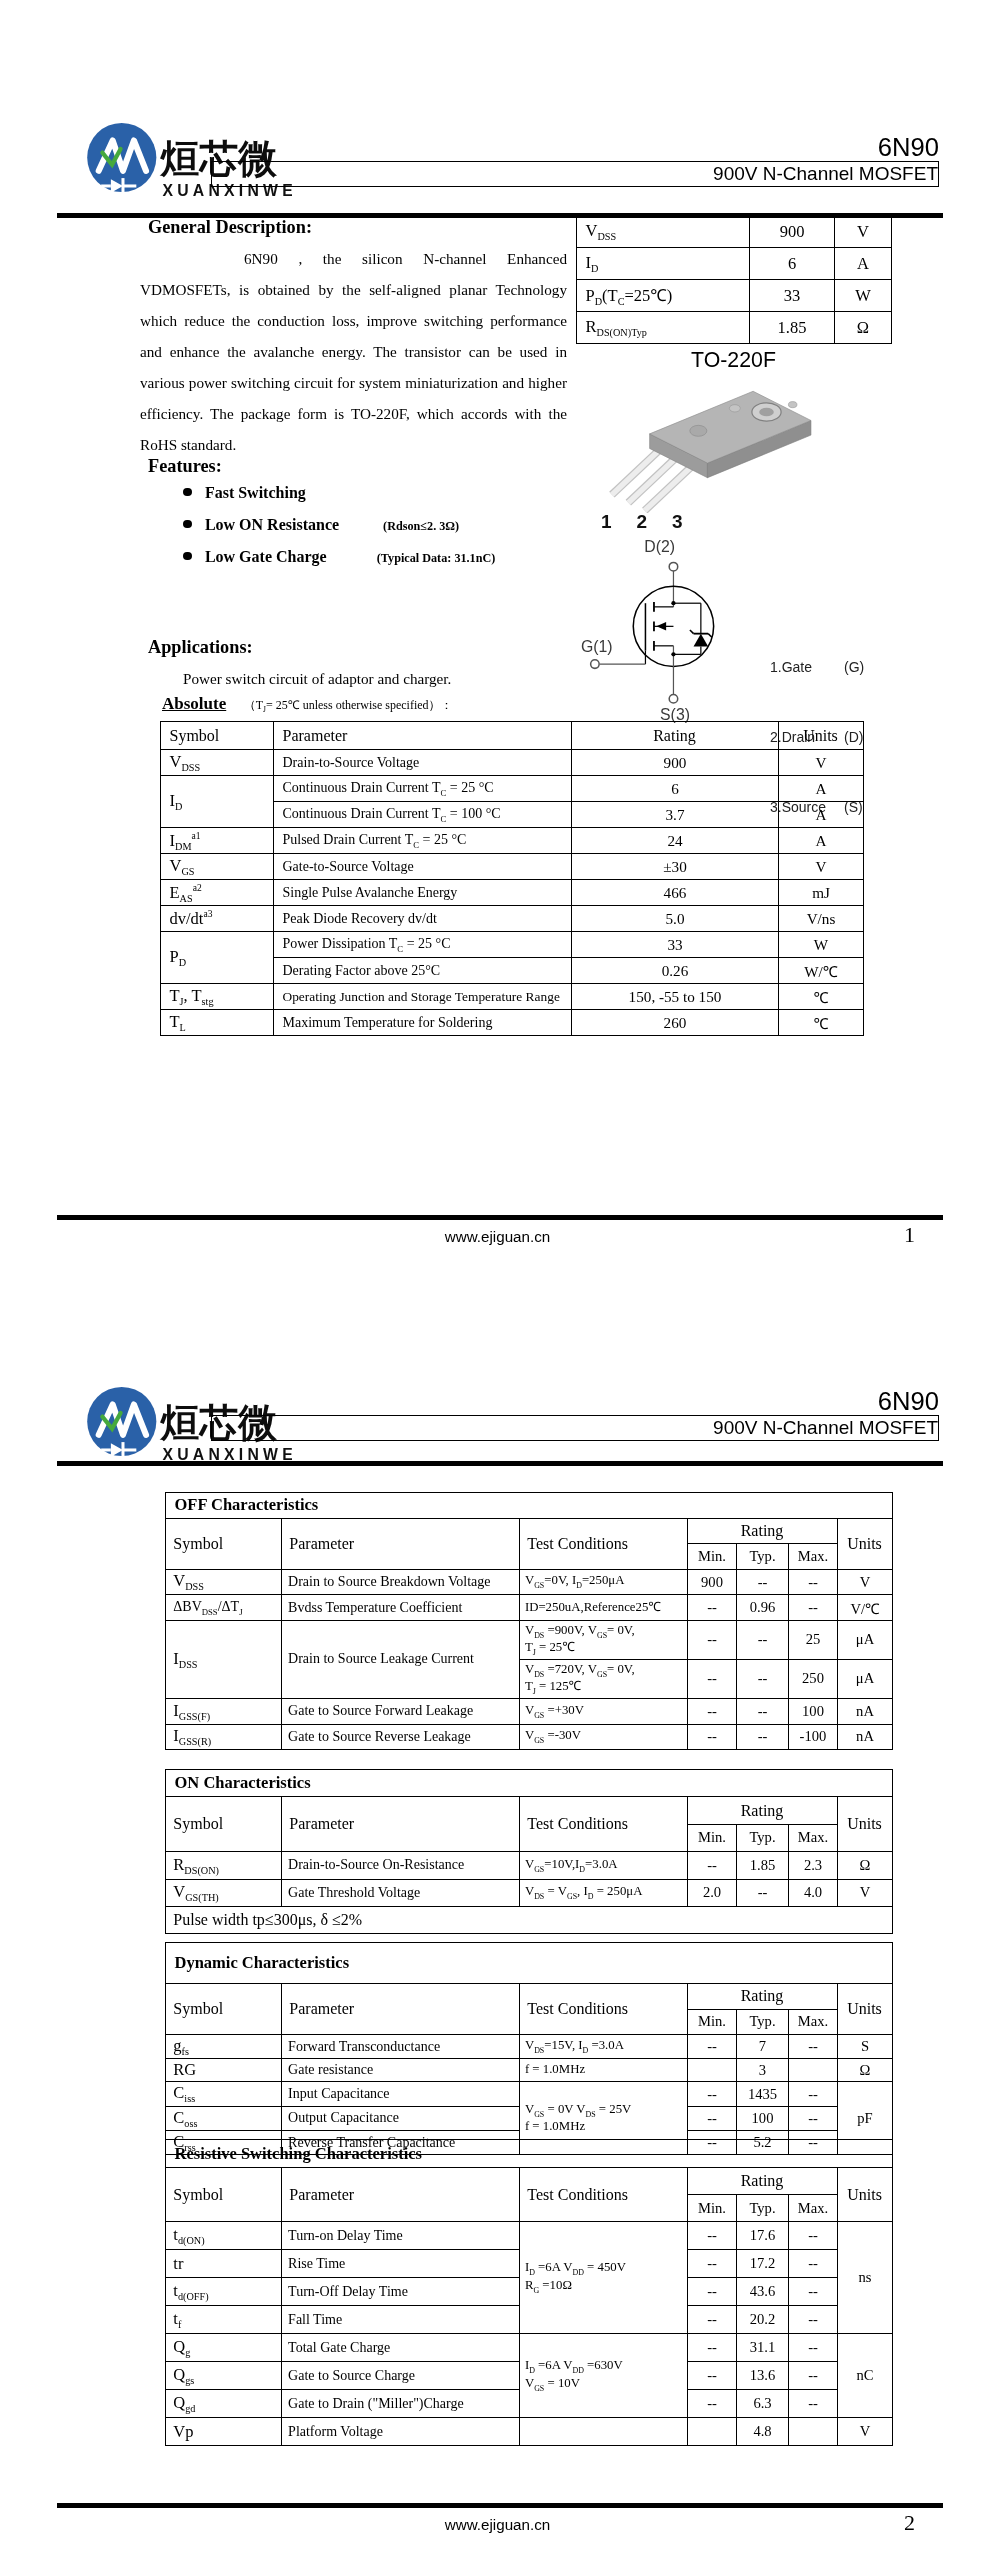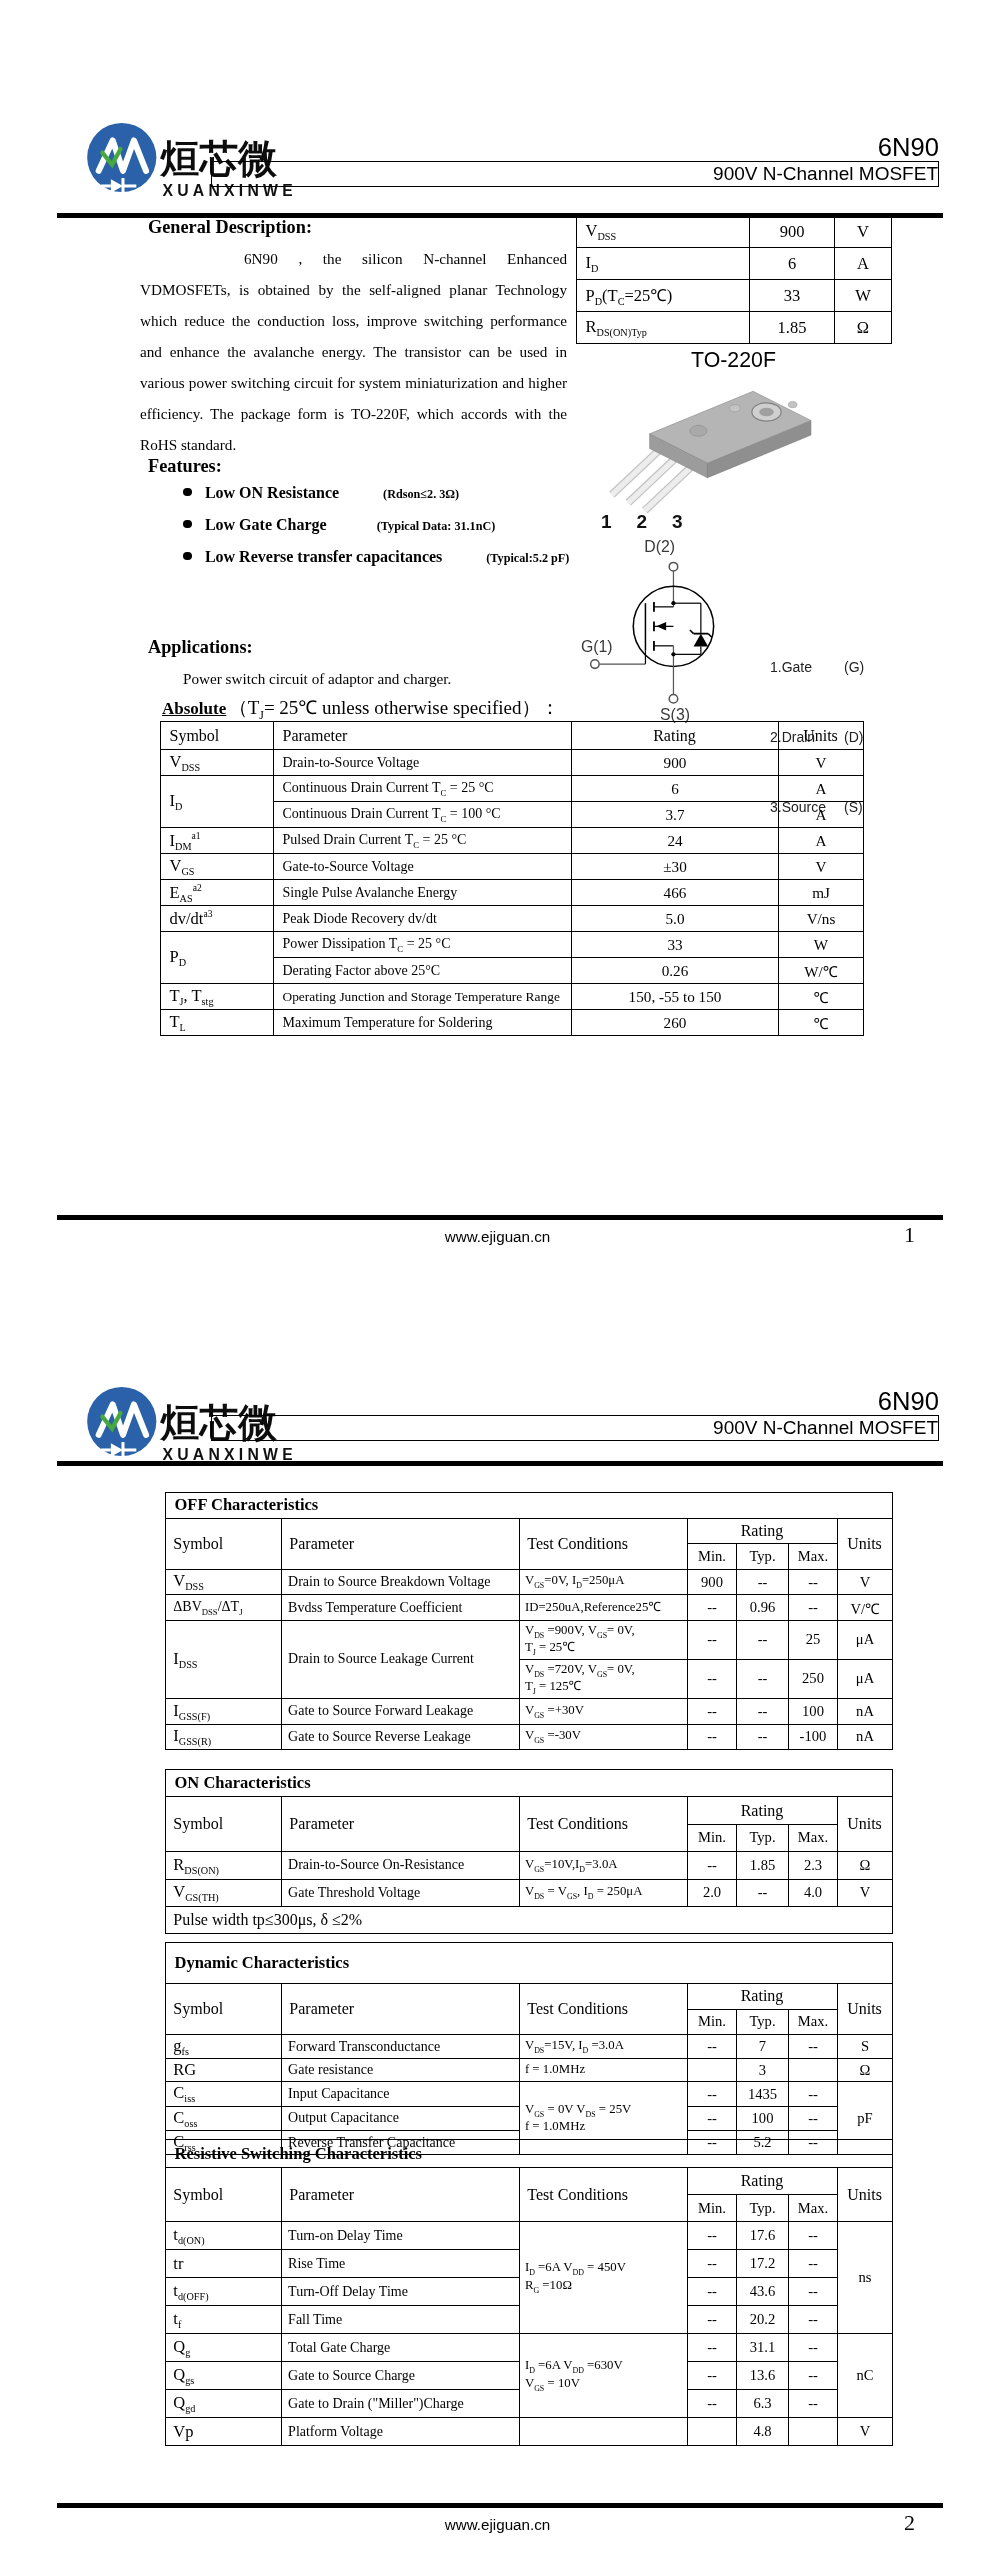--- a/index.html
+++ b/index.html
@@ -7,21 +7,21 @@
   .page{position:relative;width:995px;height:1288px;background:#fff;overflow:hidden;}
   .abs{position:absolute;}
   .rule{position:absolute;left:57px;width:886px;height:4.9px;background:#000;}
 
   
   .titleblock{position:absolute;right:56px;text-align:right;font-family:"Liberation Sans",sans-serif;}
   .titleblock .t1{font-size:25.6px;line-height:28px;}
   .titleblock .t2{font-size:19px;line-height:24.4px;}
   .sec-title{font-size:18.3px;font-weight:bold;}
   .mix-title .b{font-size:17px;font-weight:bold;text-decoration:underline;}
-  .mix-title .r{font-size:19px;}
+  .mix-title .r{font-size:12px;margin-left:15px;}
 
   
   .para{font-size:15.2px;line-height:31px;text-align:justify;text-indent:104px;}
 
   
   .feat{display:flex;align-items:baseline;font-weight:bold;}
   .feat .dot{width:8.5px;height:8.5px;border-radius:50%;background:#000;margin-right:13.4px;flex:0 0 auto;position:relative;top:-1.8px;}
   .feat .main{font-size:16px;}
   .feat .note{font-size:12.2px;padding-left:44px;}
 
@@ -105,32 +105,32 @@
 
   <div class="rule" style="top:213px;"></div>
 
   <div class="abs sec-title" style="left:148px;top:217px;text-align:right;">General Description:</div>
   <div class="abs para" style="left:140px;top:243px;width:427px;">6N90 , the silicon N-channel Enhanced VDMOSFETs, is obtained by the self-aligned planar Technology which reduce the conduction loss, improve switching performance and enhance the avalanche energy. The transistor can be used in various power switching circuit for system miniaturization and higher efficiency. The package form is TO-220F, which accords with the RoHS standard.</div>
 
   <div class="abs sec-title" style="left:148px;top:456px;">Features:</div>
   <div class="abs" style="left:183px;top:484px;width:427px;">
     <div class="feat" style="height:32px;">
       <span class="dot"></span>
+      <span class="main">Fast Switching</span>
+      <span class="note"></span>
+    </div>
+    <div class="feat" style="height:32px;">
+      <span class="dot"></span>
       <span class="main">Low ON Resistance</span>
       <span class="note">(Rdson≤2. 3Ω)</span>
     </div>
     <div class="feat" style="height:32px;">
       <span class="dot"></span>
       <span class="main">Low Gate Charge</span>
       <span class="note" style="white-space:pre;">  (Typical Data: 31.1nC)</span>
-    </div>
-    <div class="feat" style="height:32px;">
-      <span class="dot"></span>
-      <span class="main">Low Reverse transfer capacitances</span>
-      <span class="note">(Typical:5.2 pF)</span>
     </div>
   </div>
 
   <div class="abs sec-title" style="left:148px;top:637px;">Applications:</div>
   <div class="abs" style="left:183px;top:670px;font-size:15.2px;">Power switch circuit of adaptor and charger.</div>
 
   <table class="t-sum abs" style="left:576px;top:215px;">
     <colgroup>
         <col style="width:173px">
         <col style="width:85px">

